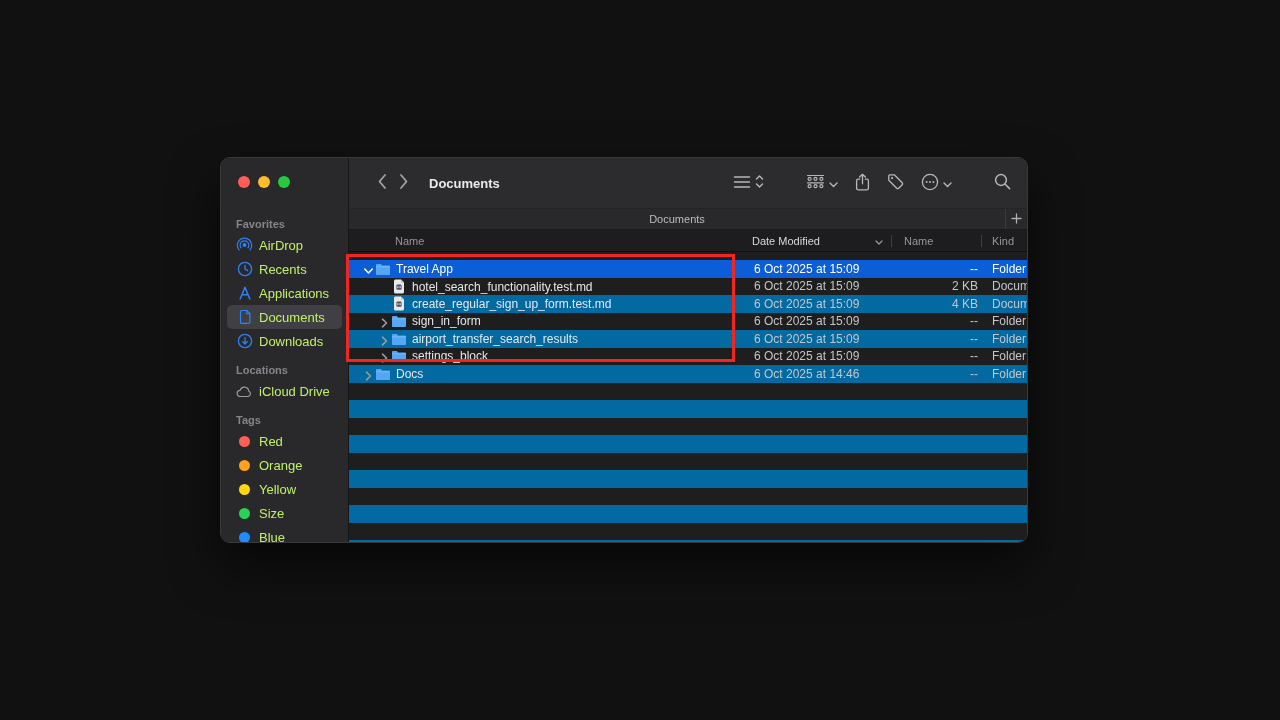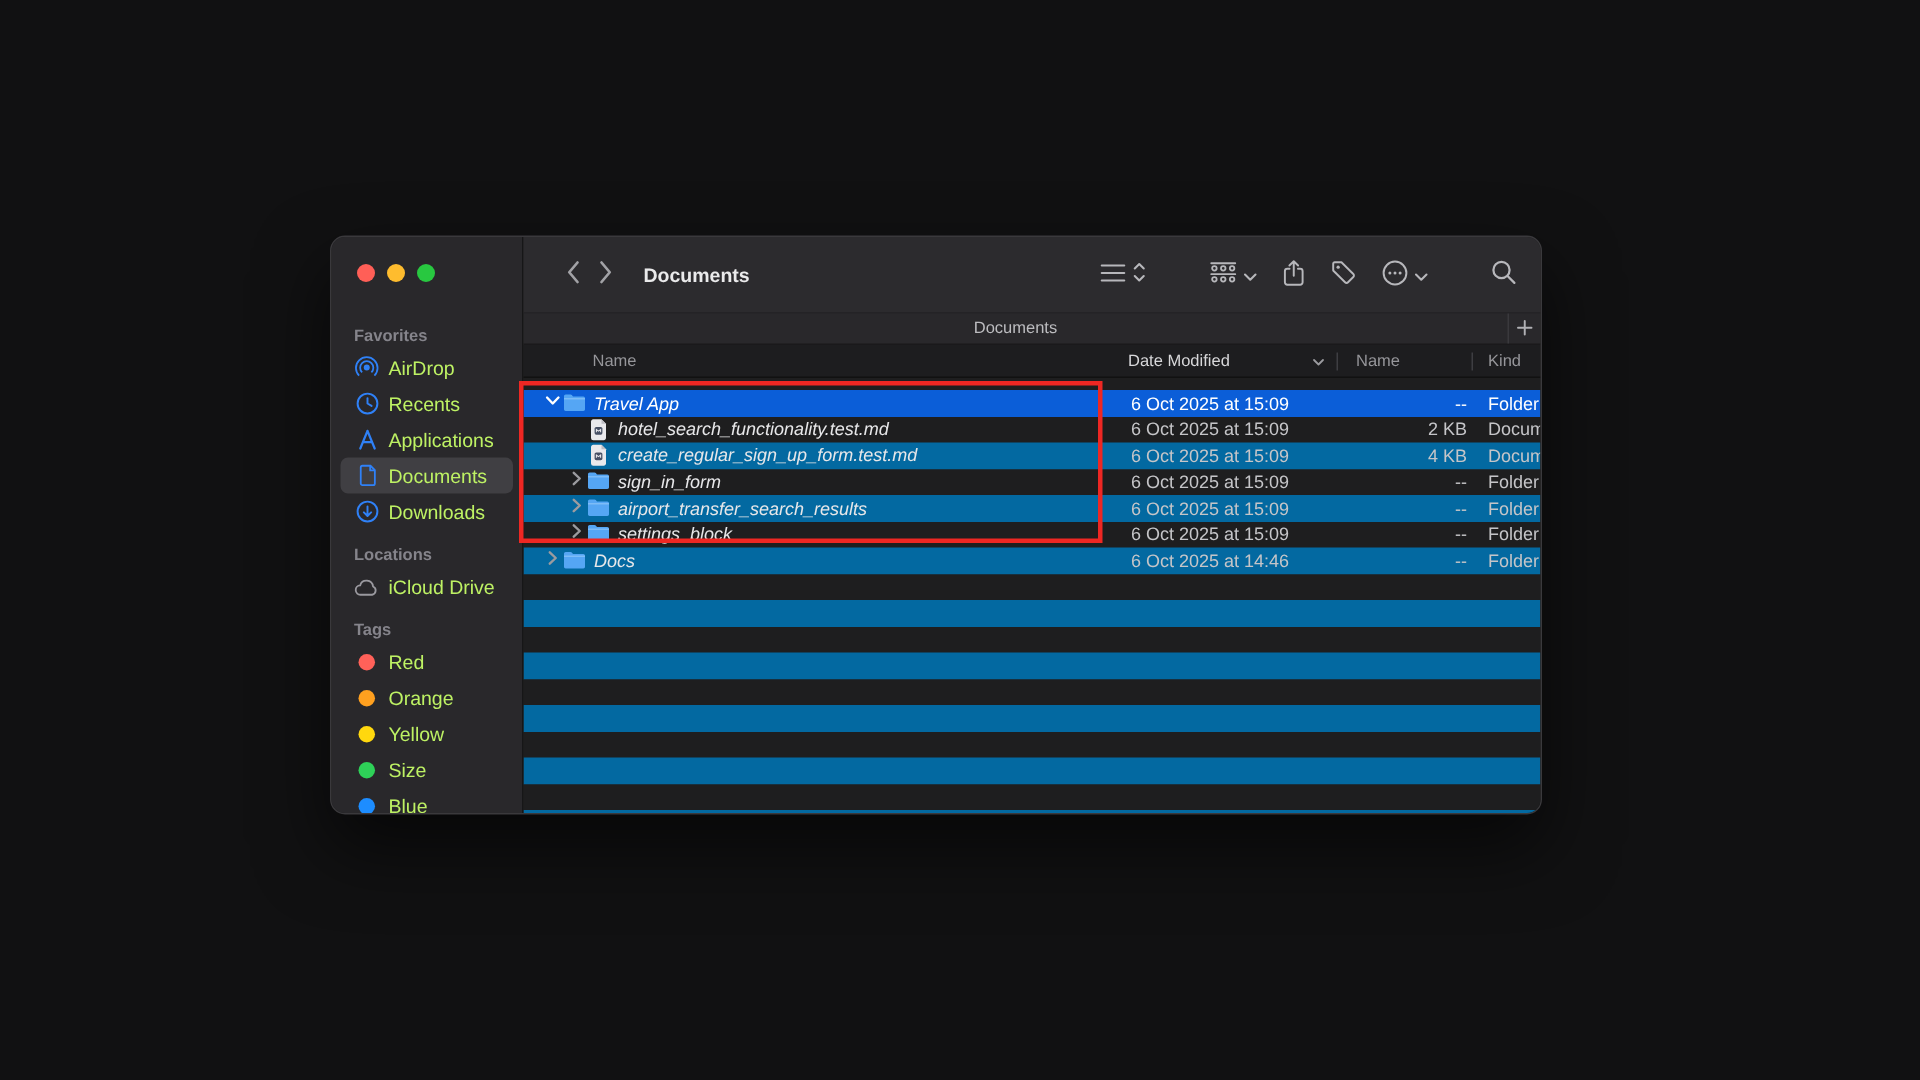--- a/index.html
+++ b/index.html
@@ -68,21 +68,21 @@
   .ch.cdate { width:139px; color:#d8d8da; justify-content:space-between; padding-right:8px;text-align:center; }
   .ch.csize { width:89px; padding-left:12px; }
   .ch.ckind { width:45px; padding-left:10px; }
   .vdiv { width:1px; height:12px; background:#3e3e42; flex:none; }
   .rows { flex:1; background:#1e1e1f; padding-top:8px; overflow:hidden; }
   .row { height:17.5px; display:flex; align-items:center; font-size:12px; }
   .row.zlight { background:#0369a1; }
   .row.zdark { background:#1e1e1f; }
   .row.sel { background:#0b5ed8 !important; }
   .cell { white-space:nowrap; overflow:hidden; }
-  .cell.cname { flex:1 1 auto; display:flex; align-items:flex-start; color:#e7e7e9;font-style:italic; }
+  .cell.cname { flex:1 1 auto; display:flex; align-items:flex-end; color:#e7e7e9; }
   .cell.cdate { width:140px; padding-left:2px; color:#c5c5c8; }
   .cell.csize { width:90px; text-align:right; padding-right:4px; color:#c5c5c8; }
   .cell.ckind { width:45px; padding-left:10px; color:#c5c5c8; }
   .row.sel .cell, .row.sel .fname { color:#fff; }
   .disc { width:11px; display:flex; justify-content:center; color:#9b9b9f; flex:none; }
   .disc.open { transform:rotate(90deg); }
   .row.sel .disc { color:#fff; }
   .ficon { width:17px; display:flex; justify-content:center; margin-right:5px; flex:none; }
   .fname { color:#e7e7e9; }
   

